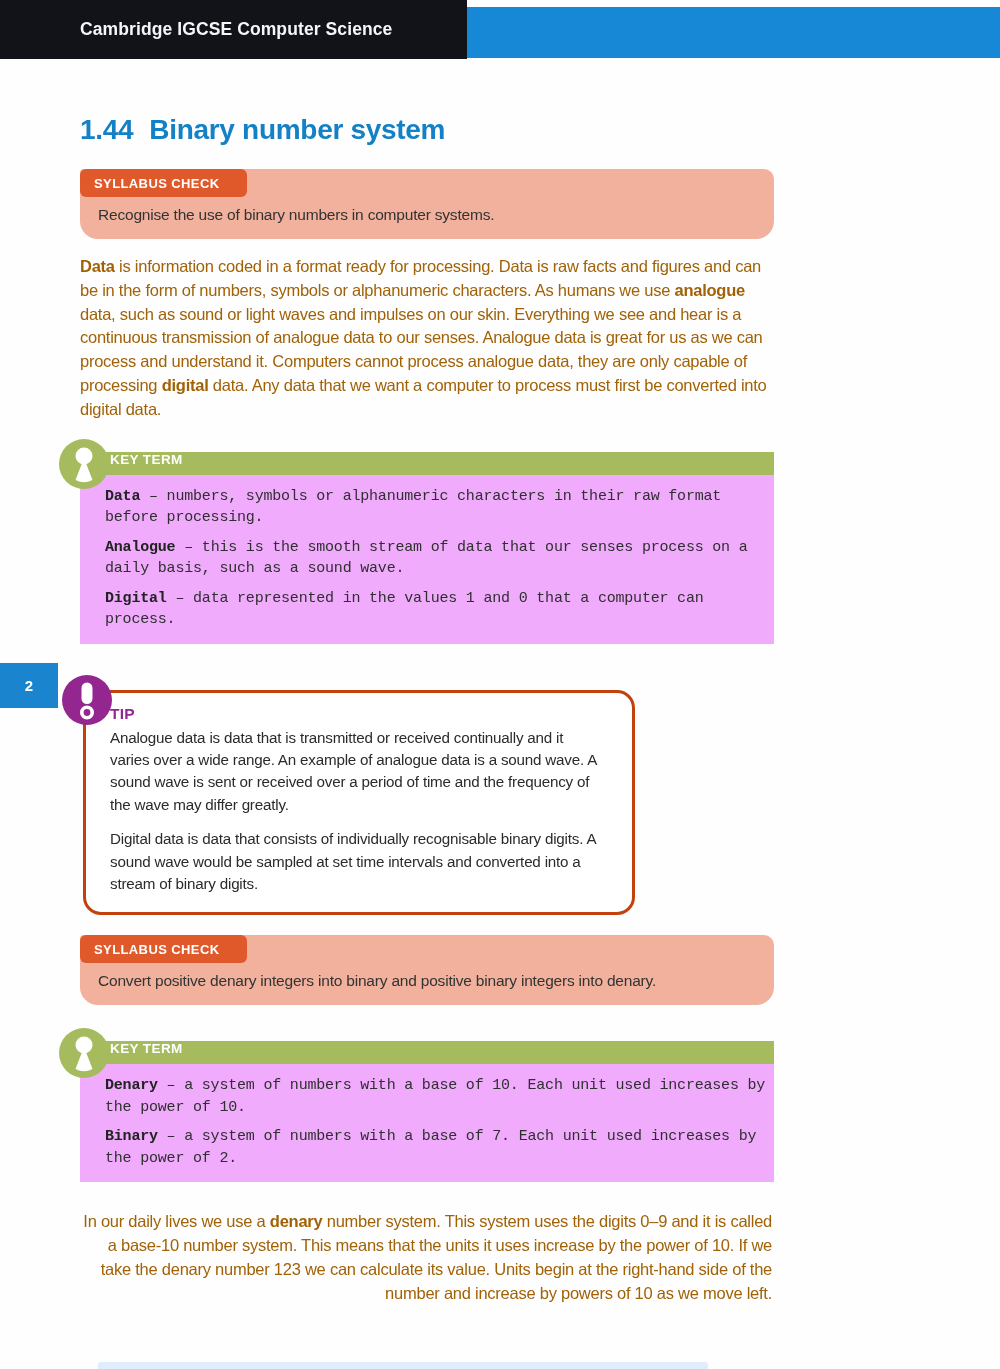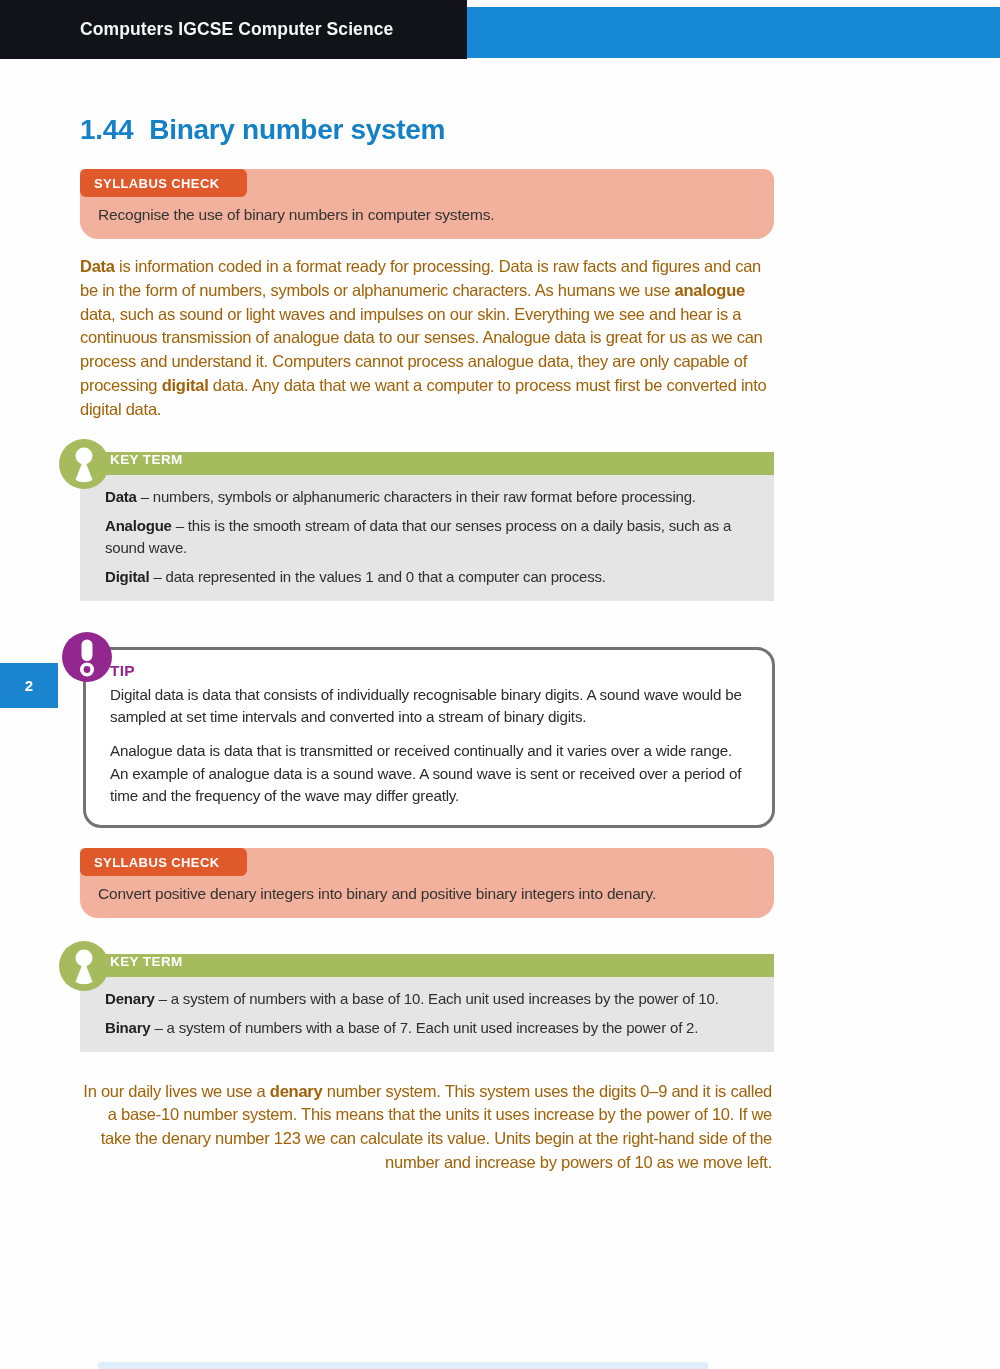--- a/index.html
+++ b/index.html
@@ -88,38 +88,39 @@
     position: relative;
   }
   .keyterm-label {
     color: #ffffff; font-weight: bold; font-size: 13.5px; letter-spacing: 0.4px;
   }
   .keyterm-icon {
     position: absolute; left: -21px; top: -13px;
     width: 50px; height: 50px;
   }
   .keyterm-body {
-    background: #e5e5e5;
+    background: #f0abfc;
     padding: 11px 4px 13px 25px;
+    font-family: Liberation Mono, monospace;
   }
   .keyterm-entry {
     font-size: 15px; line-height: 21.5px; letter-spacing: -0.2px;
     color: #2f2f2f;
     margin-bottom: 8px;
   }
   .keyterm-entry:last-child { margin-bottom: 0; }
   .keyterm-entry strong { color: #222222; }
   .keyterm2 { margin-top: 36px; }
 
   
   .tip {
     position: relative;
     margin-top: 46px; margin-left: 3px;
-    width: 692px;
-    border: 3px solid #737373;
+    width: 552px;
+    border: 3px solid #c2410c;
     border-radius: 18px;
     background: #ffffff;
     padding: 12px 26px 17px 24px;
   }
   .tip-icon {
     position: absolute; left: -24px; top: -18px;
     width: 50px; height: 50px;
   }
   .tip-label {
     color: #93278f; font-weight: bold; font-size: 15.5px; letter-spacing: 0.3px;
@@ -155,21 +156,21 @@
     border-radius: 3px 3px 0 0;
   }
 </style>
 </head>
 <body>
 
 <div class="page">
 
   <header class="topbar">
     <div class="topbar-black">
-      <span class="topbar-brand">Computers IGCSE Computer Science</span>
+      <span class="topbar-brand">Cambridge IGCSE Computer Science</span>
     </div>
     <div class="topbar-blue"></div>
   </header>
 
   <div class="content">
 
     <h1 class="chapter-title"><span class="title-number">1.44</span><span>Binary number system</span></h1>
 
     <section class="syllabus">
       <div class="syllabus-tab">
@@ -200,22 +201,22 @@
 
     <section class="tip">
       <span class="tip-icon">
         <svg viewBox="0 0 50 50" width="50" height="50">
           <circle cx="25" cy="25" r="25" fill="#93278f"></circle>
           <rect x="19.5" y="7.5" width="11" height="21.5" rx="5.5" fill="#ffffff"></rect>
           <circle cx="25" cy="37.5" r="5.2" fill="none" stroke="#ffffff" stroke-width="3.6"></circle>
         </svg>
       </span>
       <div class="tip-label">TIP</div>
+      <p class="tip-para">Analogue data is data that is transmitted or received continually and it varies over a wide range. An example of analogue data is a sound wave. A sound wave is sent or received over a period of time and the frequency of the wave may differ greatly.</p>
       <p class="tip-para">Digital data is data that consists of individually recognisable binary digits. A sound wave would be sampled at set time intervals and converted into a stream of binary digits.</p>
-      <p class="tip-para">Analogue data is data that is transmitted or received continually and it varies over a wide range. An example of analogue data is a sound wave. A sound wave is sent or received over a period of time and the frequency of the wave may differ greatly.</p>
     </section>
 
 
     <section class="syllabus syllabus2">
       <div class="syllabus-tab">
         <span>SYLLABUS CHECK</span>
       </div>
       <p class="syllabus-text">Convert positive denary integers into binary and positive binary integers into denary.</p>
     </section>
 

